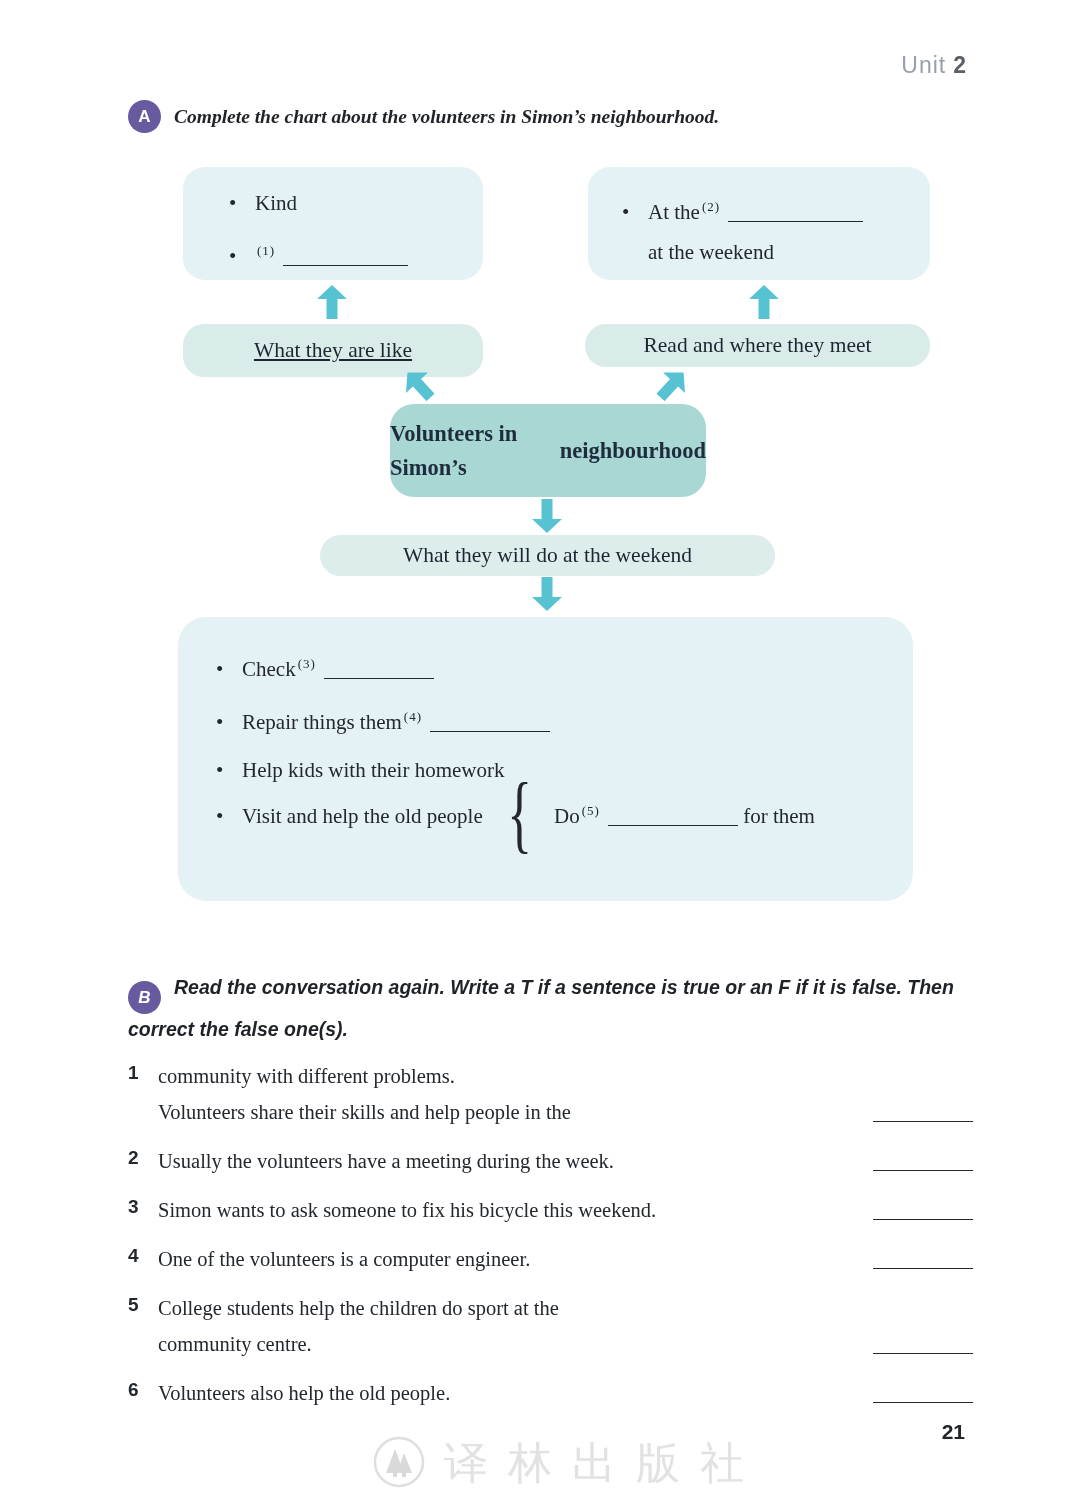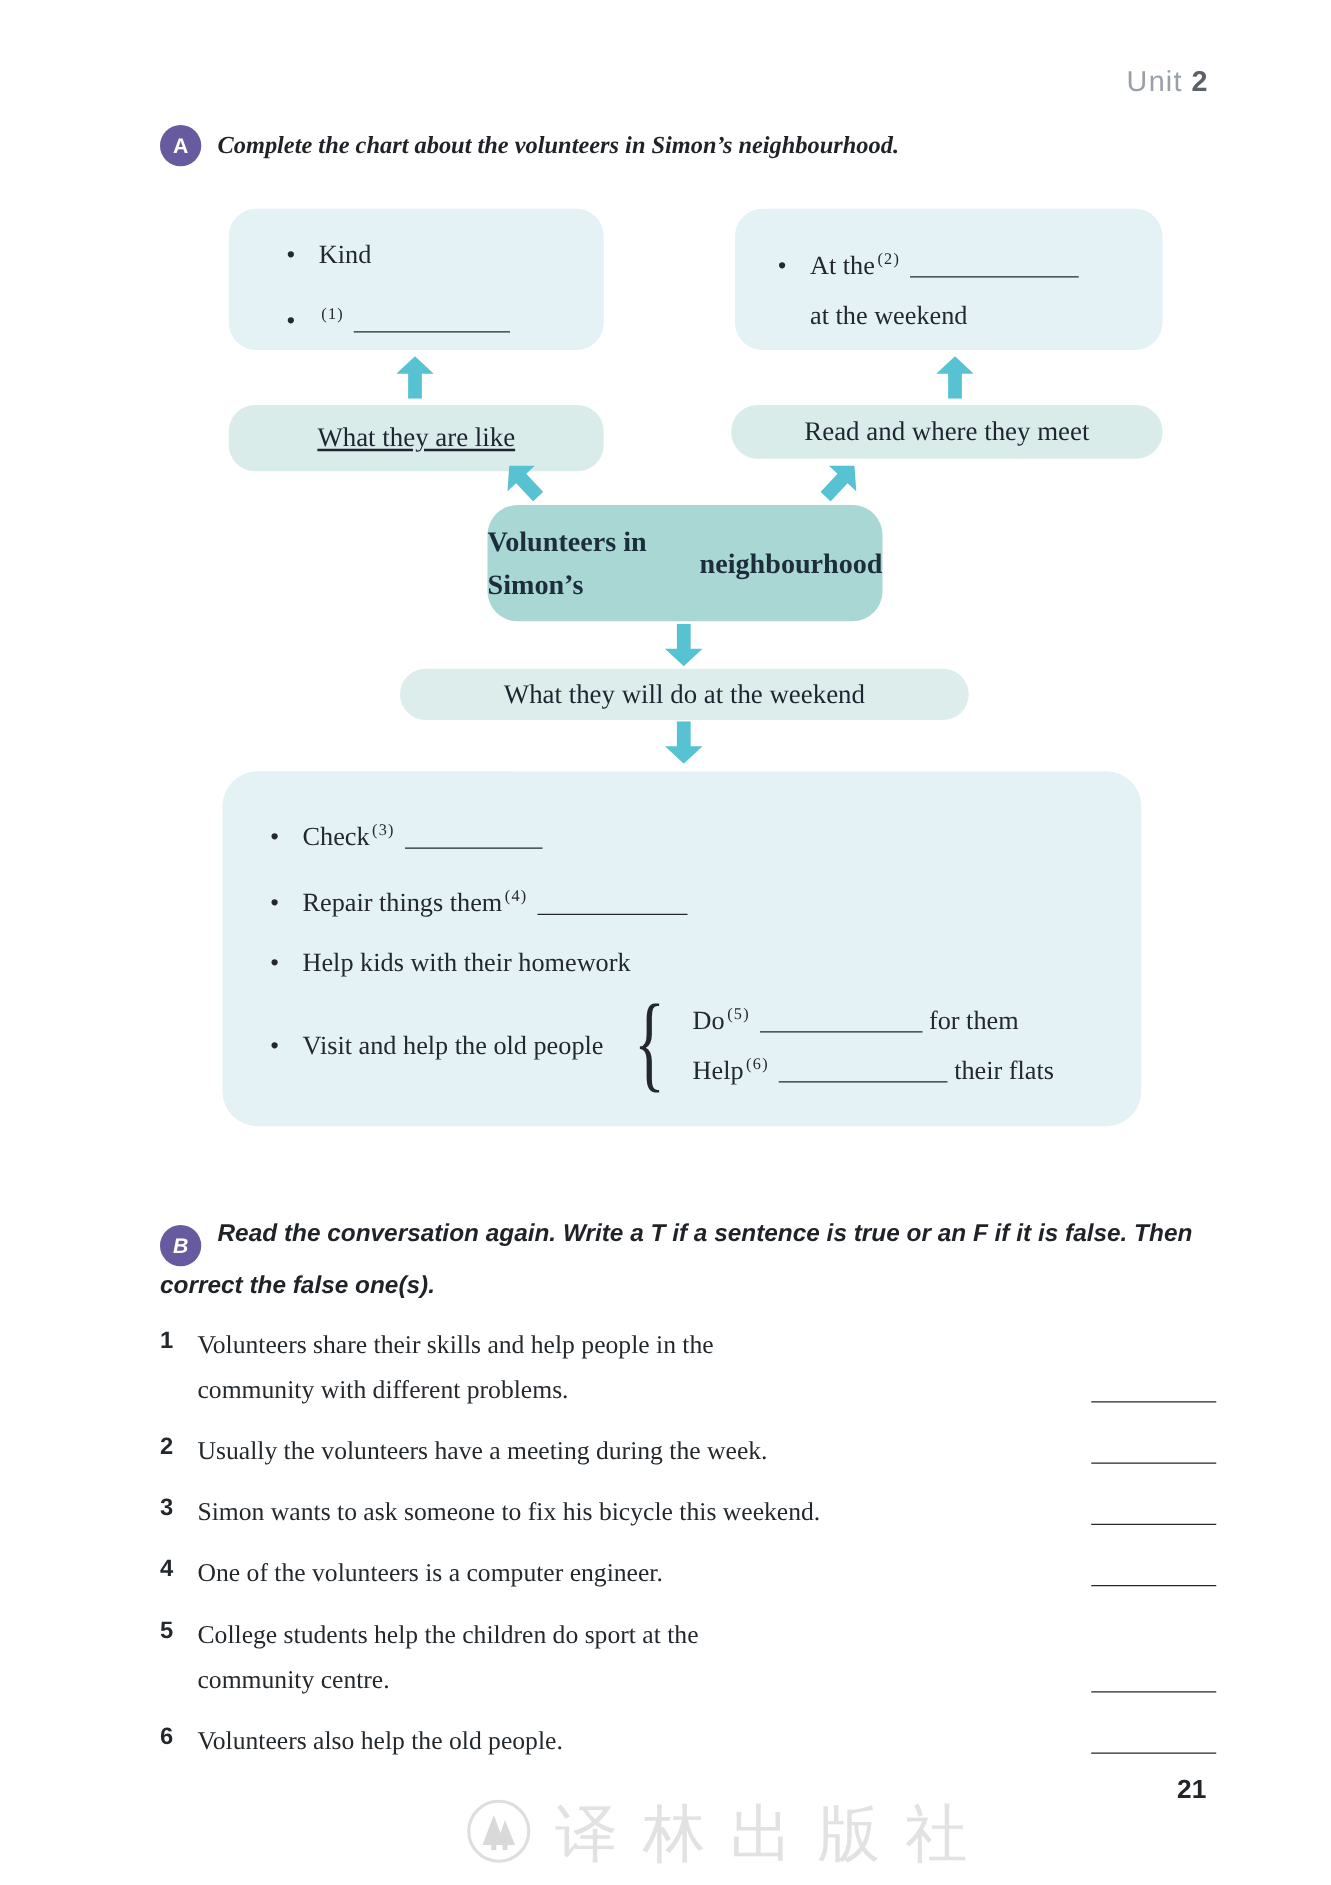--- a/index.html
+++ b/index.html
@@ -80,21 +80,21 @@
   
   .stmts { position:absolute; left:128px; top:1058px; width:845px; font-size:20.5px; }
   .stmt { display:flex; margin-bottom:13px; }
   .stmt .num { width:30px; flex:0 0 auto; font-family:"Liberation Sans", sans-serif; font-weight:700; font-size:19px; padding-top:4px; }
   .stmt .txt { flex:1 1 auto; line-height:36px; }
   .stmt .blank-col { width:110px; flex:0 0 auto; display:flex; align-items:flex-end; justify-content:flex-end; padding-bottom:8px; }
   .tf-blank { width:100px; border-bottom:1.7px solid #23282d; }
 
   
   .watermark { position:absolute; left:372px; top:1434px; display:flex; align-items:center; gap:18px; }
-  .wm-text { font-size:50px; color:#e2e2e2; letter-spacing:20px; white-space:nowrap; }
+  .wm-text { font-size:44px; color:#e2e2e2; letter-spacing:20px; white-space:nowrap; }
   .page-num { position:absolute; right:100px; top:1420px; font-family:"Liberation Sans", sans-serif; font-weight:700; font-size:21px; color:#22262a; }
 </style>
 </head>
 <body>
 
 <div class="page">
 
   <div class="unit-tag">
     <span>Unit</span><b>2</b>
   </div>
@@ -176,39 +176,38 @@
     <div class="b-row">
       <span class="dot">•</span>
       <span>Help kids with their homework</span>
     </div>
     <div class="visit-row">
       <span class="dot">•</span>
       <span>Visit and help the old people</span>
       <span class="brace">{</span>
       <span class="brace-col">
         <span><span>Do</span><sup class="n">(5)</sup><span class="blank w130"></span>&nbsp;<span>for them</span></span>
-        <span><span>Help</span><sup class="n">(6)</sup><span class="blank w135"></span>&nbsp;<span>their flats</span></span>
       </span>
     </div>
   </div>
 
   <div class="sec-b">
     <div class="line">
       <span class="badge">B</span><span>Read the conversation again. Write a </span><span class="tf">T</span><span> if a sentence is true or an </span><span class="tf">F</span><span> if it is false. Then</span>
     </div>
     <div class="line">correct the false one(s).</div>
   </div>
 
   <div class="stmts">
 
     <div class="stmt">
       <span class="num">1</span>
       <span class="txt">
+        <div>community with different problems.</div>
         <div>Volunteers share their skills and help people in the</div>
-        <div>community with different problems.</div>
       </span>
       <span class="blank-col">
           <span class="tf-blank"></span>
         </span>
     </div>
 
     <div class="stmt">
       <span class="num">2</span>
       <span class="txt">
         <div>Usually the volunteers have a meeting during the week.</div>

